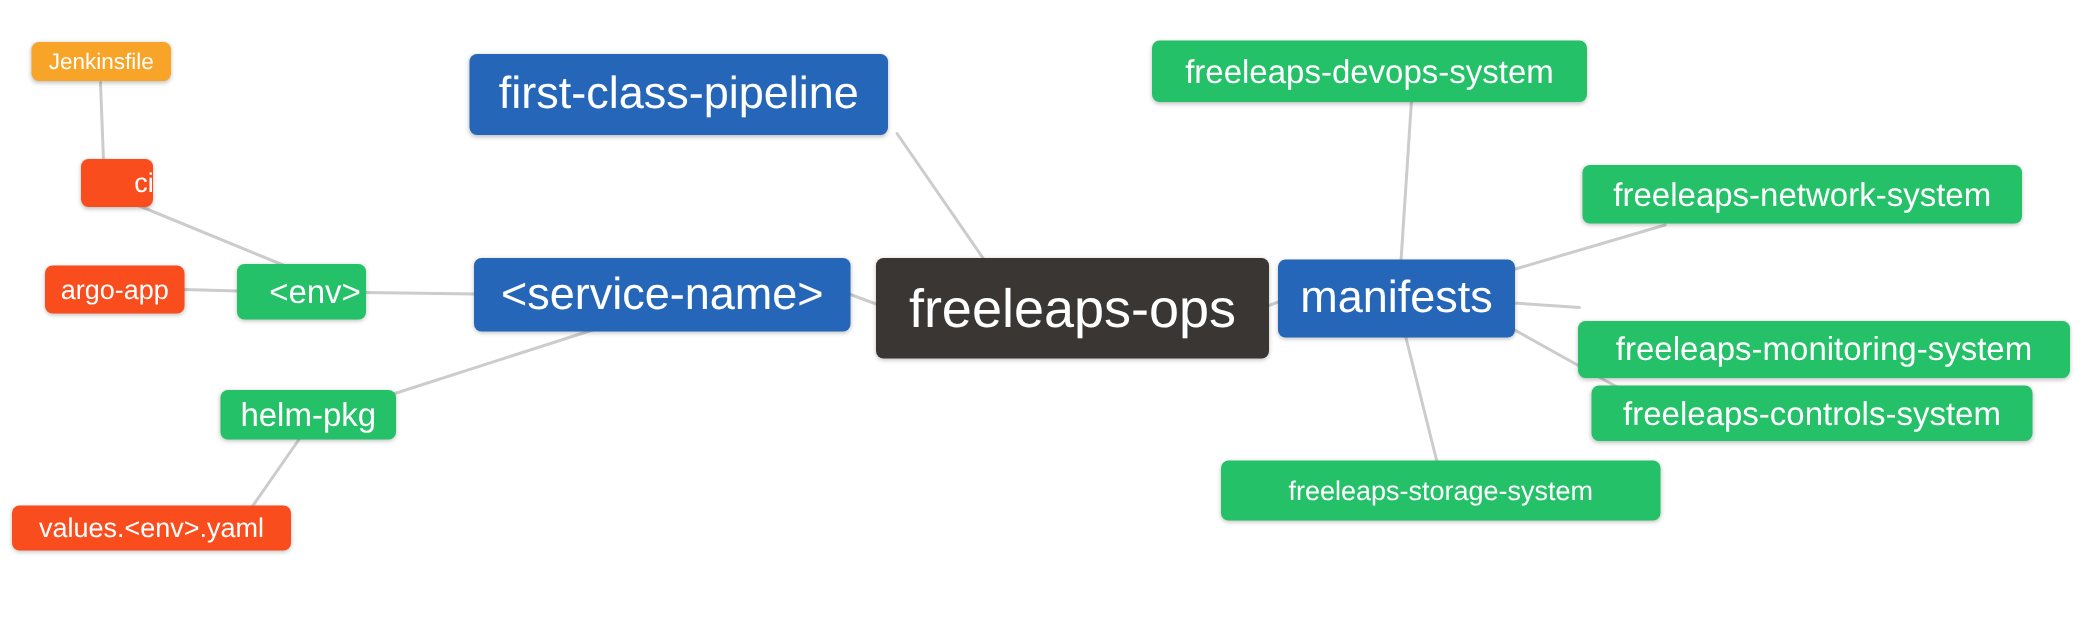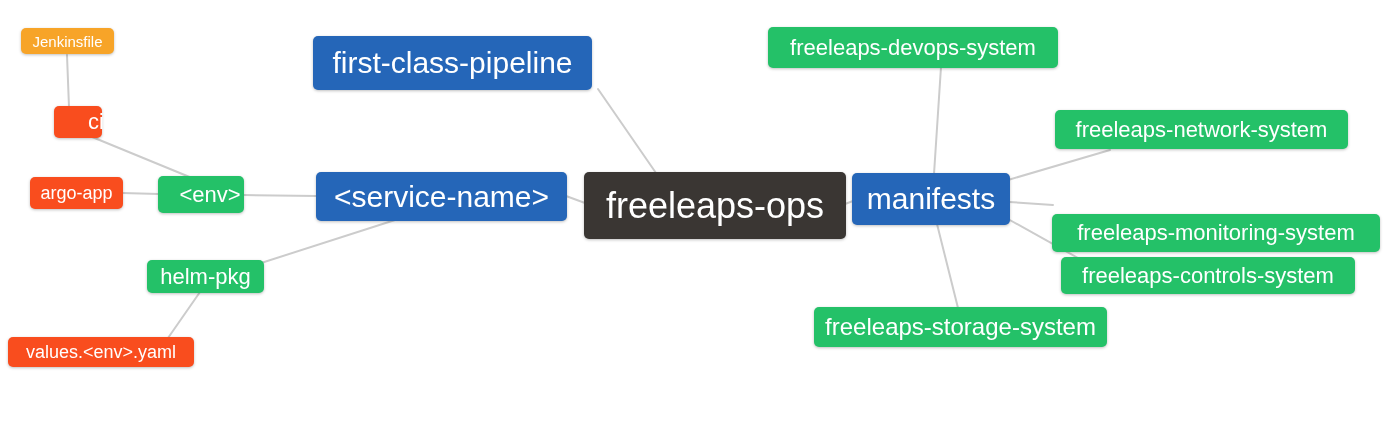--- a/index.html
+++ b/index.html
@@ -54,28 +54,28 @@
       <line x1="598" y1="89" x2="656" y2="173" stroke="#cccccc" stroke-width="2" stroke-linecap="round"></line>
       <line x1="845" y1="204" x2="853" y2="201" stroke="#cccccc" stroke-width="2" stroke-linecap="round"></line>
       <line x1="934" y1="174" x2="941" y2="67" stroke="#cccccc" stroke-width="2" stroke-linecap="round"></line>
       <line x1="1008" y1="180" x2="1110" y2="150" stroke="#cccccc" stroke-width="2" stroke-linecap="round"></line>
       <line x1="1009" y1="202" x2="1053" y2="205" stroke="#cccccc" stroke-width="2" stroke-linecap="round"></line>
       <line x1="1008" y1="219" x2="1078" y2="258" stroke="#cccccc" stroke-width="2" stroke-linecap="round"></line>
       <line x1="937" y1="224" x2="958" y2="308" stroke="#cccccc" stroke-width="2" stroke-linecap="round"></line>
     </svg>
   <div id="nodes-layer">
       <div class="node" style="left: 21px; top: 28px; width: 93px; height: 26px; background: rgb(247, 164, 40); font-size: 15px;">Jenkinsfile</div>
-      <div class="node" style="left: 54px; top: 106px; width: 31px; height: 32px; background: rgb(249, 77, 30); font-size: 22px; padding-left: 42px;">ci</div>
+      <div class="node" style="left: 54px; top: 106px; width: 31px; height: 32px; background: rgb(249, 77, 30); font-size: 18px; padding-left: 42px;">ci</div>
       <div class="node" style="left: 30px; top: 177px; width: 93px; height: 32px; background: rgb(249, 77, 30); font-size: 18px;">argo-app</div>
       <div class="node" style="left: 158px; top: 176px; width: 86px; height: 37px; background: rgb(36, 193, 104); font-size: 22px; padding-left: 24px;">&lt;env&gt;</div>
       <div class="node" style="left: 147px; top: 260px; width: 117px; height: 33px; background: rgb(36, 193, 104); font-size: 22px;">helm-pkg</div>
       <div class="node" style="left: 8px; top: 337px; width: 186px; height: 30px; background: rgb(249, 77, 30); font-size: 18px;">values.&lt;env&gt;.yaml</div>
       <div class="node" style="left: 316px; top: 172px; width: 251px; height: 49px; background: rgb(37, 102, 184); font-size: 30px;">&lt;service-name&gt;</div>
       <div class="node" style="left: 313px; top: 36px; width: 279px; height: 54px; background: rgb(37, 102, 184); font-size: 30px;">first-class-pipeline</div>
       <div class="node" style="left: 584px; top: 172px; width: 262px; height: 67px; background: rgb(58, 54, 51); font-size: 36px;">freeleaps-ops</div>
       <div class="node" style="left: 852px; top: 173px; width: 158px; height: 52px; background: rgb(37, 102, 184); font-size: 30px;">manifests</div>
       <div class="node" style="left: 768px; top: 27px; width: 290px; height: 41px; background: rgb(36, 193, 104); font-size: 22px;">freeleaps-devops-system</div>
       <div class="node" style="left: 1055px; top: 110px; width: 293px; height: 39px; background: rgb(36, 193, 104); font-size: 22px;">freeleaps-network-system</div>
       <div class="node" style="left: 1052px; top: 186px; width: 328px; height: 38px; background: rgb(36, 193, 104); font-size: 22px; margin-top: 28px;">freeleaps-monitoring-system</div>
       <div class="node" style="left: 1061px; top: 257px; width: 294px; height: 37px; background: rgb(36, 193, 104); font-size: 22px;">freeleaps-controls-system</div>
-      <div class="node" style="left: 814px; top: 307px; width: 293px; height: 40px; background: rgb(36, 193, 104); font-size: 24px;">freeleaps-storage-system</div>
+      <div class="node" style="left: 814px; top: 307px; width: 293px; height: 40px; background: rgb(36, 193, 104); font-size: 18px;">freeleaps-storage-system</div>
     </div>
 </div>
 
 </body></html>

